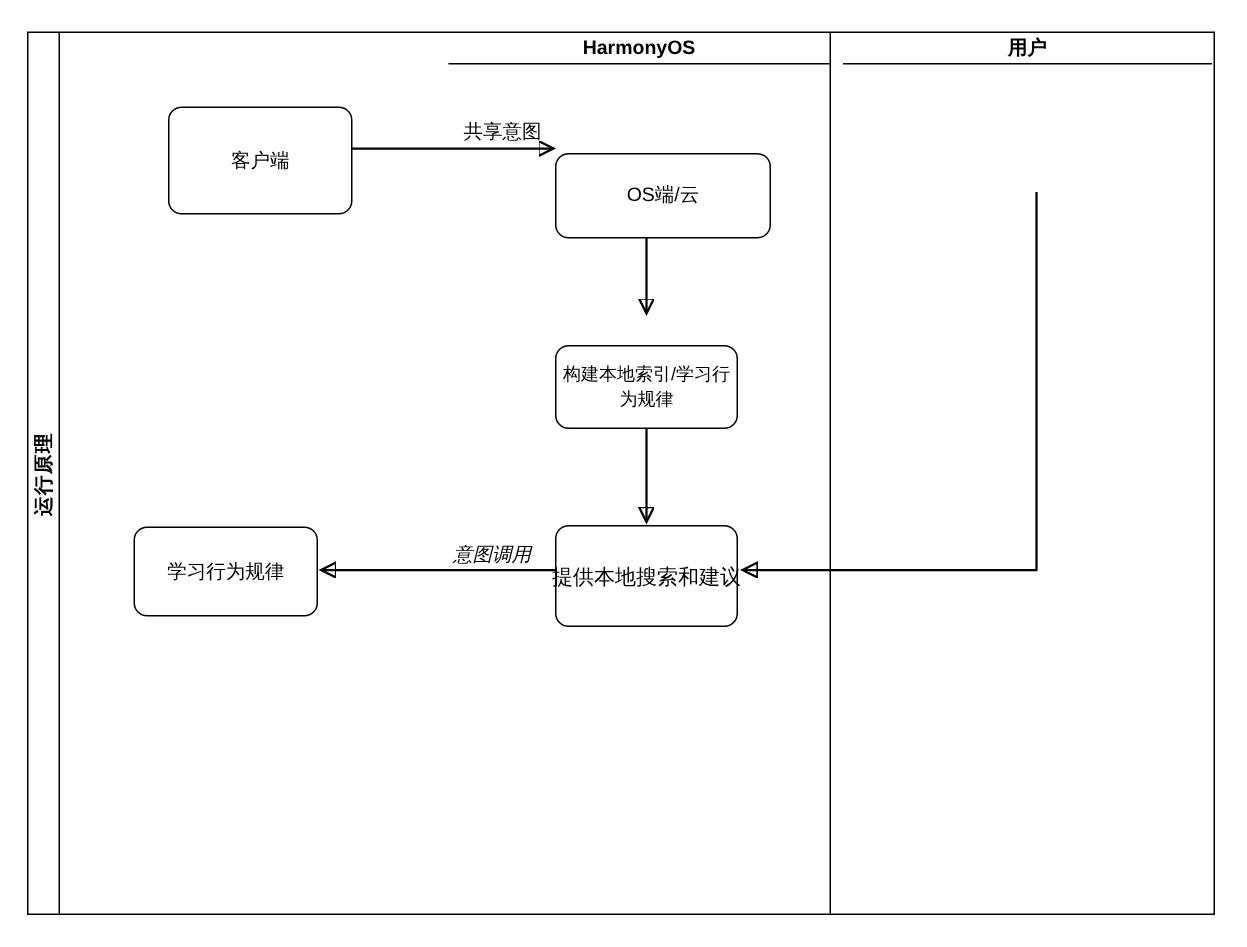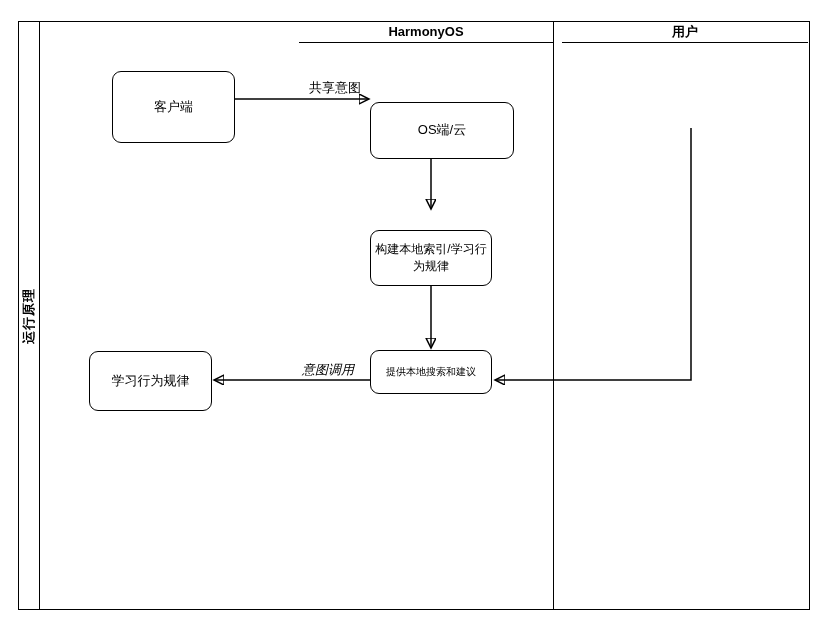--- a/index.html
+++ b/index.html
@@ -125,19 +125,19 @@
     <path d="M222,99 L368,99" marker-end="url(#arrowhead)"></path>
     <path d="M431,127 L431,208" marker-end="url(#arrowhead)"></path>
     <path d="M431,267 L431,347" marker-end="url(#arrowhead)"></path>
     <path d="M691,128 L691,380 L496,380" marker-end="url(#arrowhead)"></path>
     <path d="M370,380 L215,380" marker-end="url(#arrowhead)"></path>
   </svg>
 
   <div class="node" style="left:112px;  top:71px;  width:123px; height:72px;">客户端</div>
   <div class="node" style="left:370px; top:70px;  width:144px; height:57px;margin-top:32px;">OS端/云</div>
   <div class="node wrap" style="left:370px; top:211px; width:122px; height:56px;">构建本地索引/学习行为规律</div>
-  <div class="node" style="left:370px; top:350px; width:122px; height:44px; font-size:10px;">提供本地搜索和建议</div>
+  <div class="node" style="left:370px; top:350px; width:122px; height:68px; font-size:14px;">提供本地搜索和建议</div>
   <div class="node" style="left:89px;  top:351px; width:123px; height:60px;">学习行为规律</div>
 
   <div class="edge-label" style="left:275px; top:79px; width:64px;">共享意图</div>
   <div class="edge-label" style="left:268px; top:361px; width:64px;font-style:italic;">意图调用</div>
 
 </div>
 
 </body></html>

